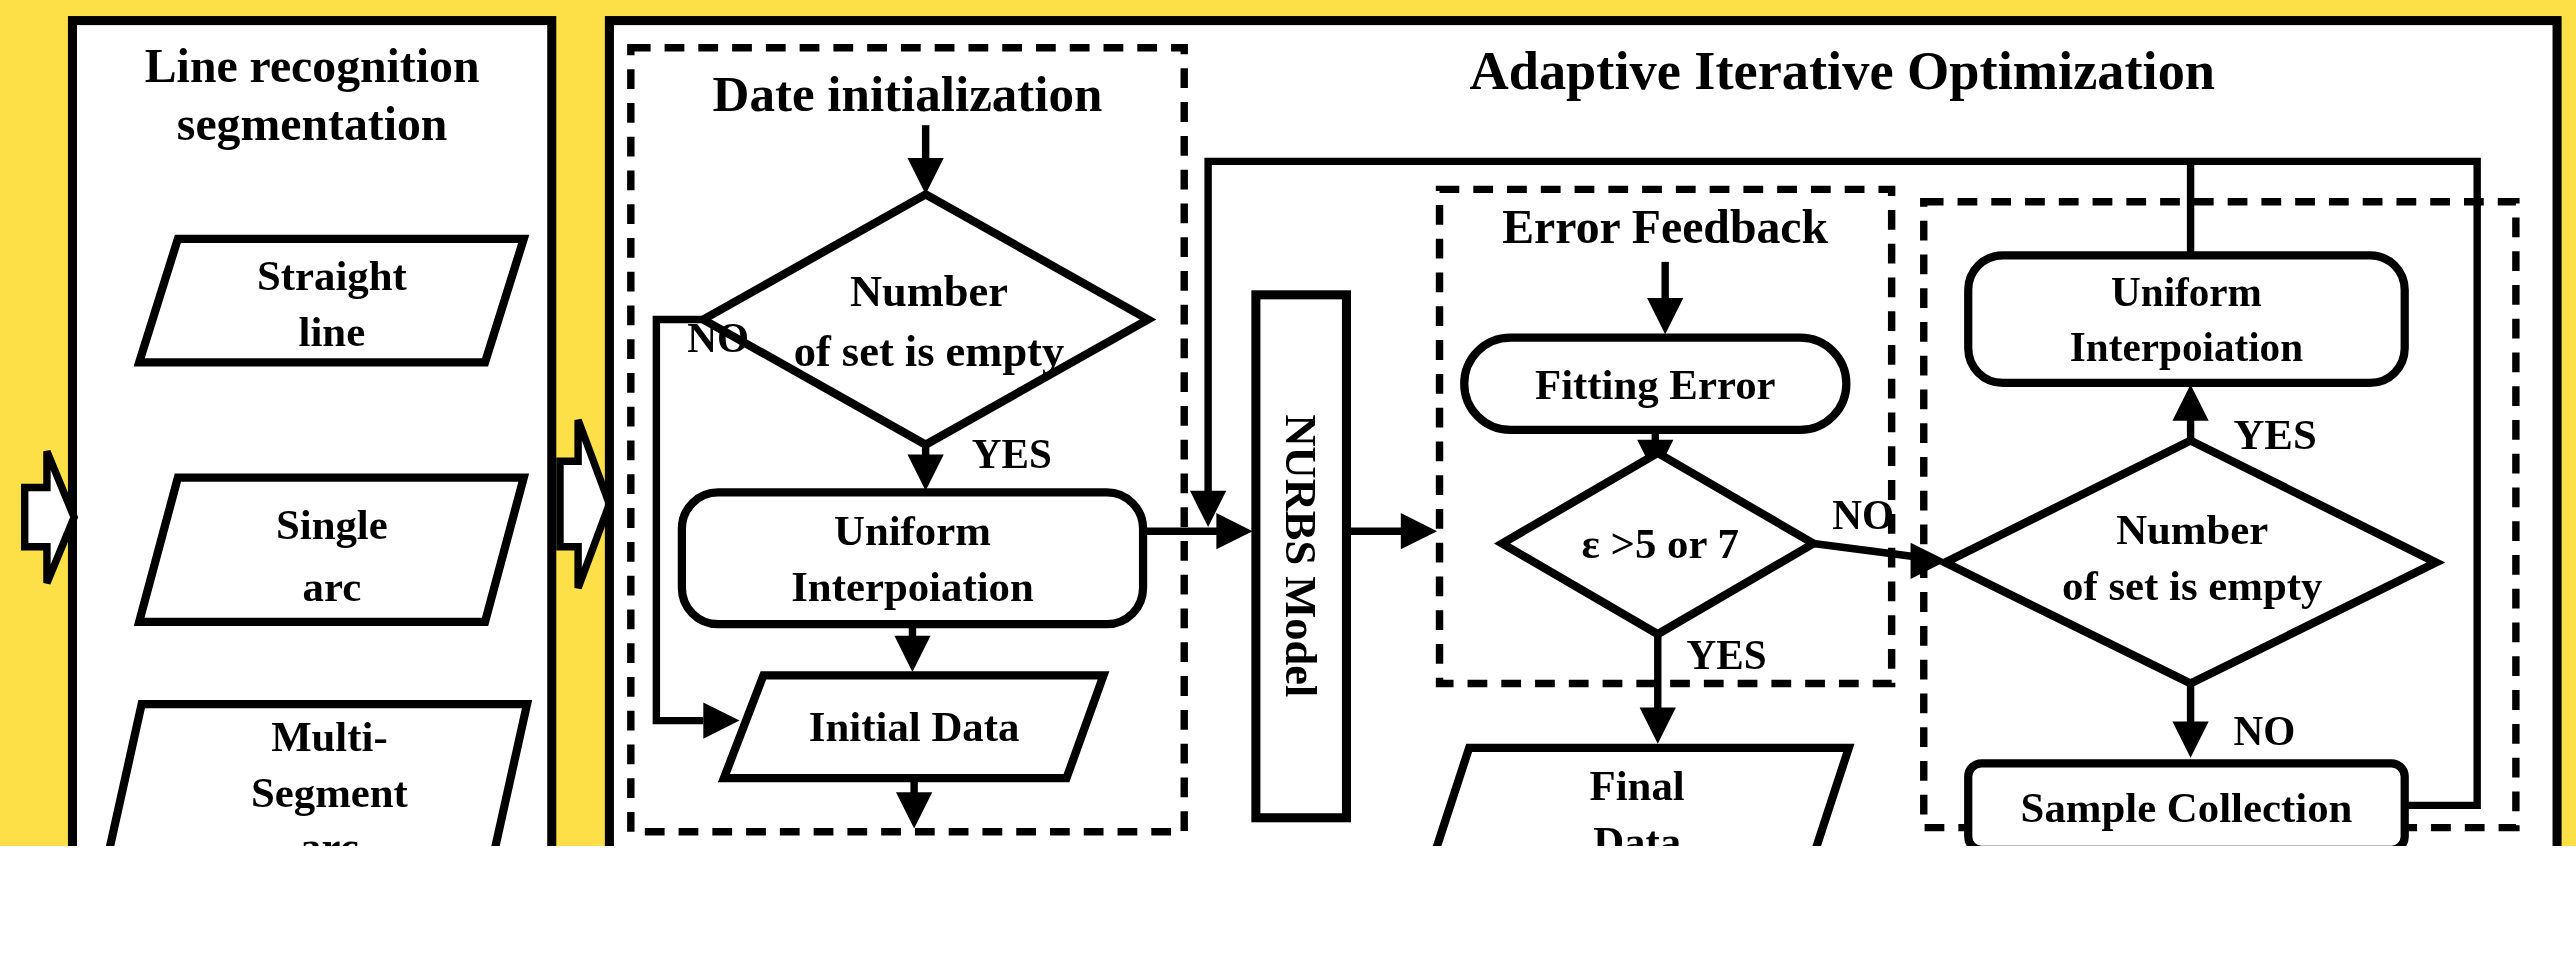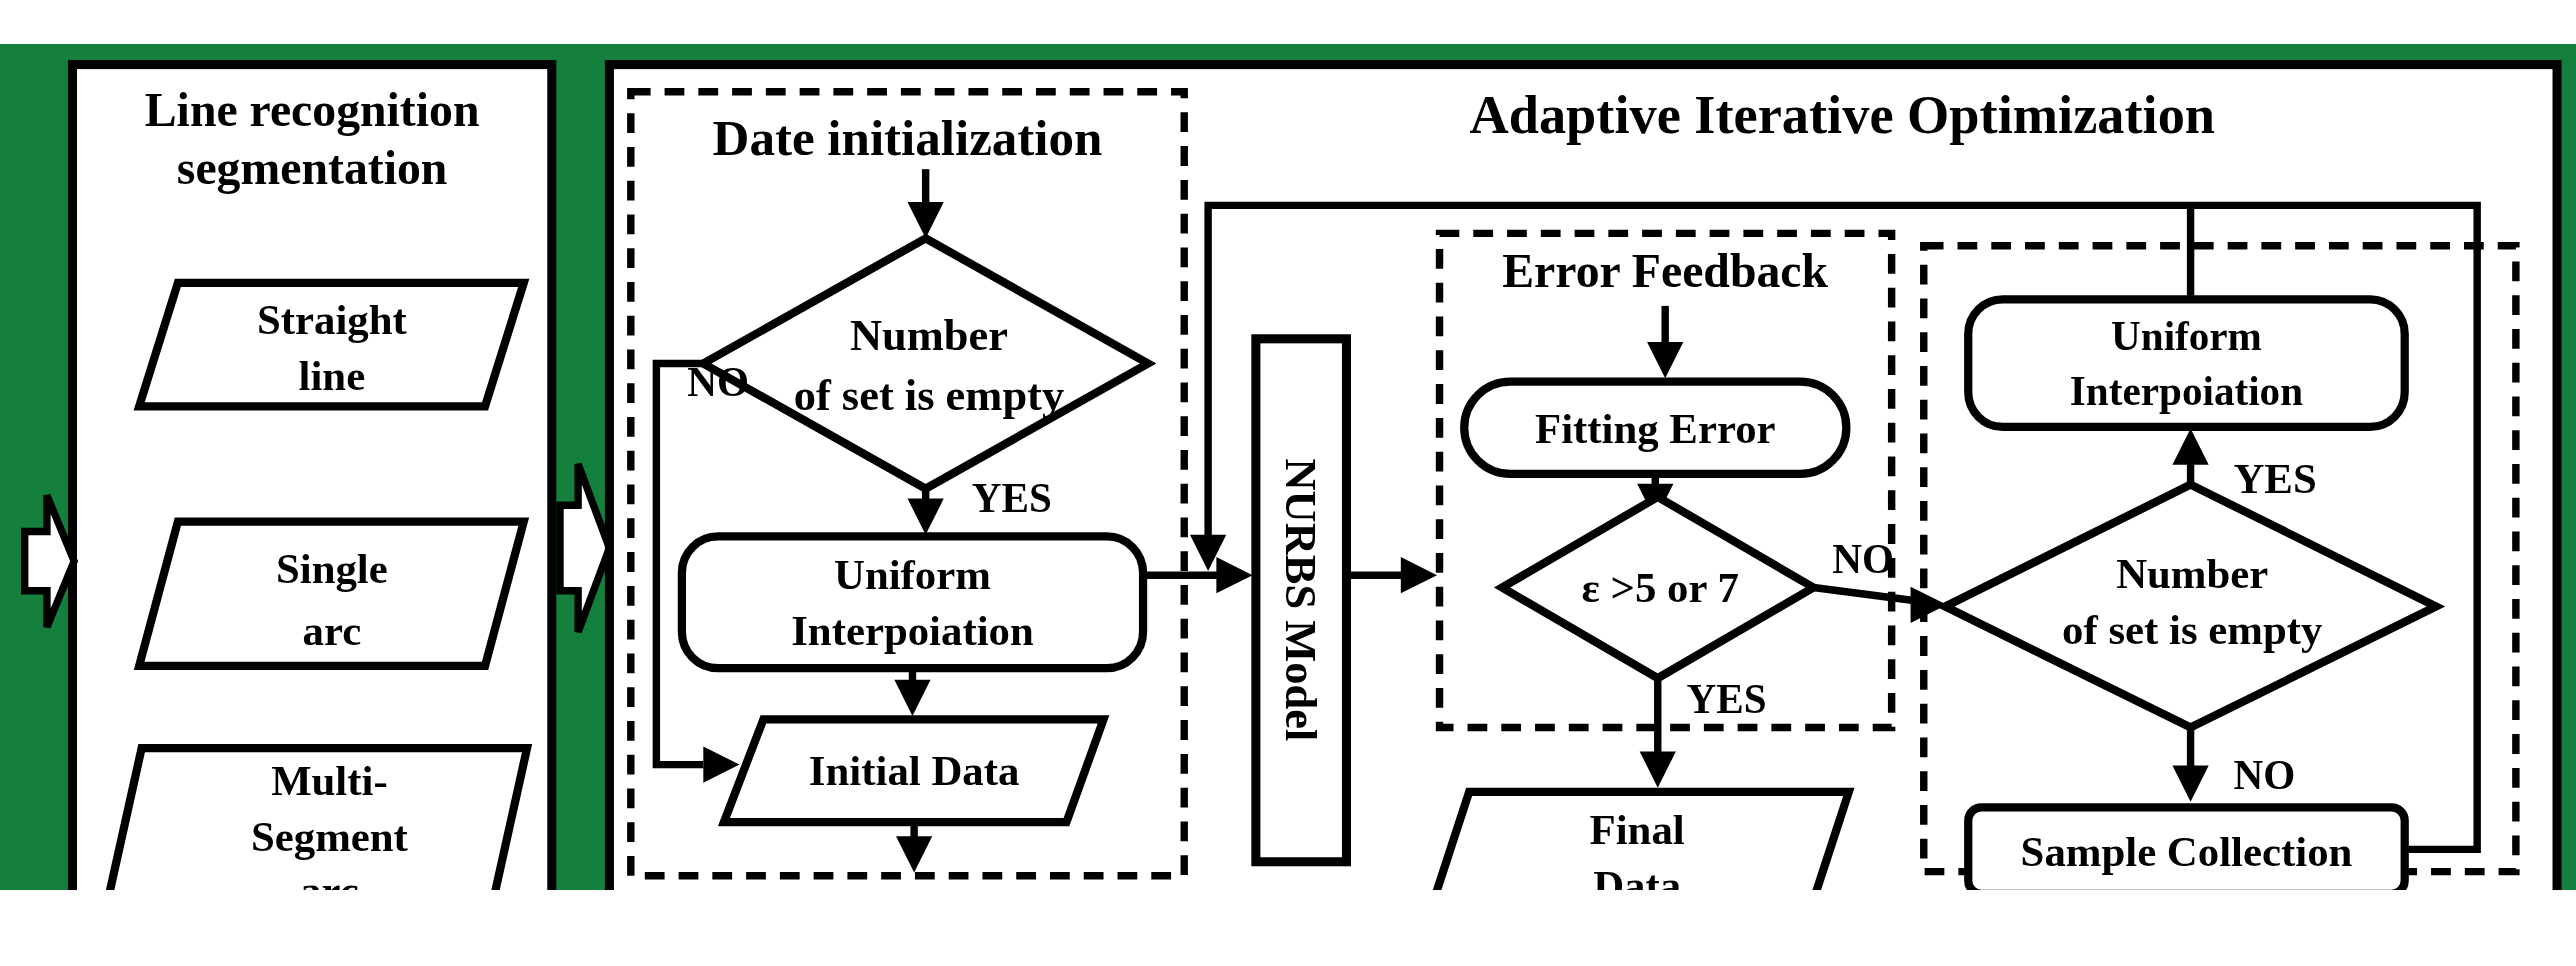--- a/index.html
+++ b/index.html
@@ -1,16 +1,16 @@
 <!DOCTYPE html>
 <html style="font-size:13px"><head>
 <meta charset="utf-8">
 <style>
   html,body{margin:0;padding:0;background:#ffffff;}
-  .page{width:2576px;height:846px;background:#15803d;position:relative;overflow:hidden;margin-top:44px;}
+  .page{width:2576px;height:846px;background:#fde047;position:relative;overflow:hidden;}
   svg{display:block;}
   text{font-family:"Liberation Serif","DejaVu Serif",serif;font-weight:bold;fill:#000;}
   .shape{fill:#ffffff;stroke:#000000;}
   .wire{fill:none;stroke:#000000;stroke-width:9;}
   .dashedbox{fill:none;stroke:#000000;stroke-width:9;stroke-dasharray:24 17;}
   .head{fill:#000000;stroke:none;}
   .t52{font-size:52px;}
   .t50{font-size:50px;}
   .t54{font-size:54px;}
   .t58{font-size:58px;}

